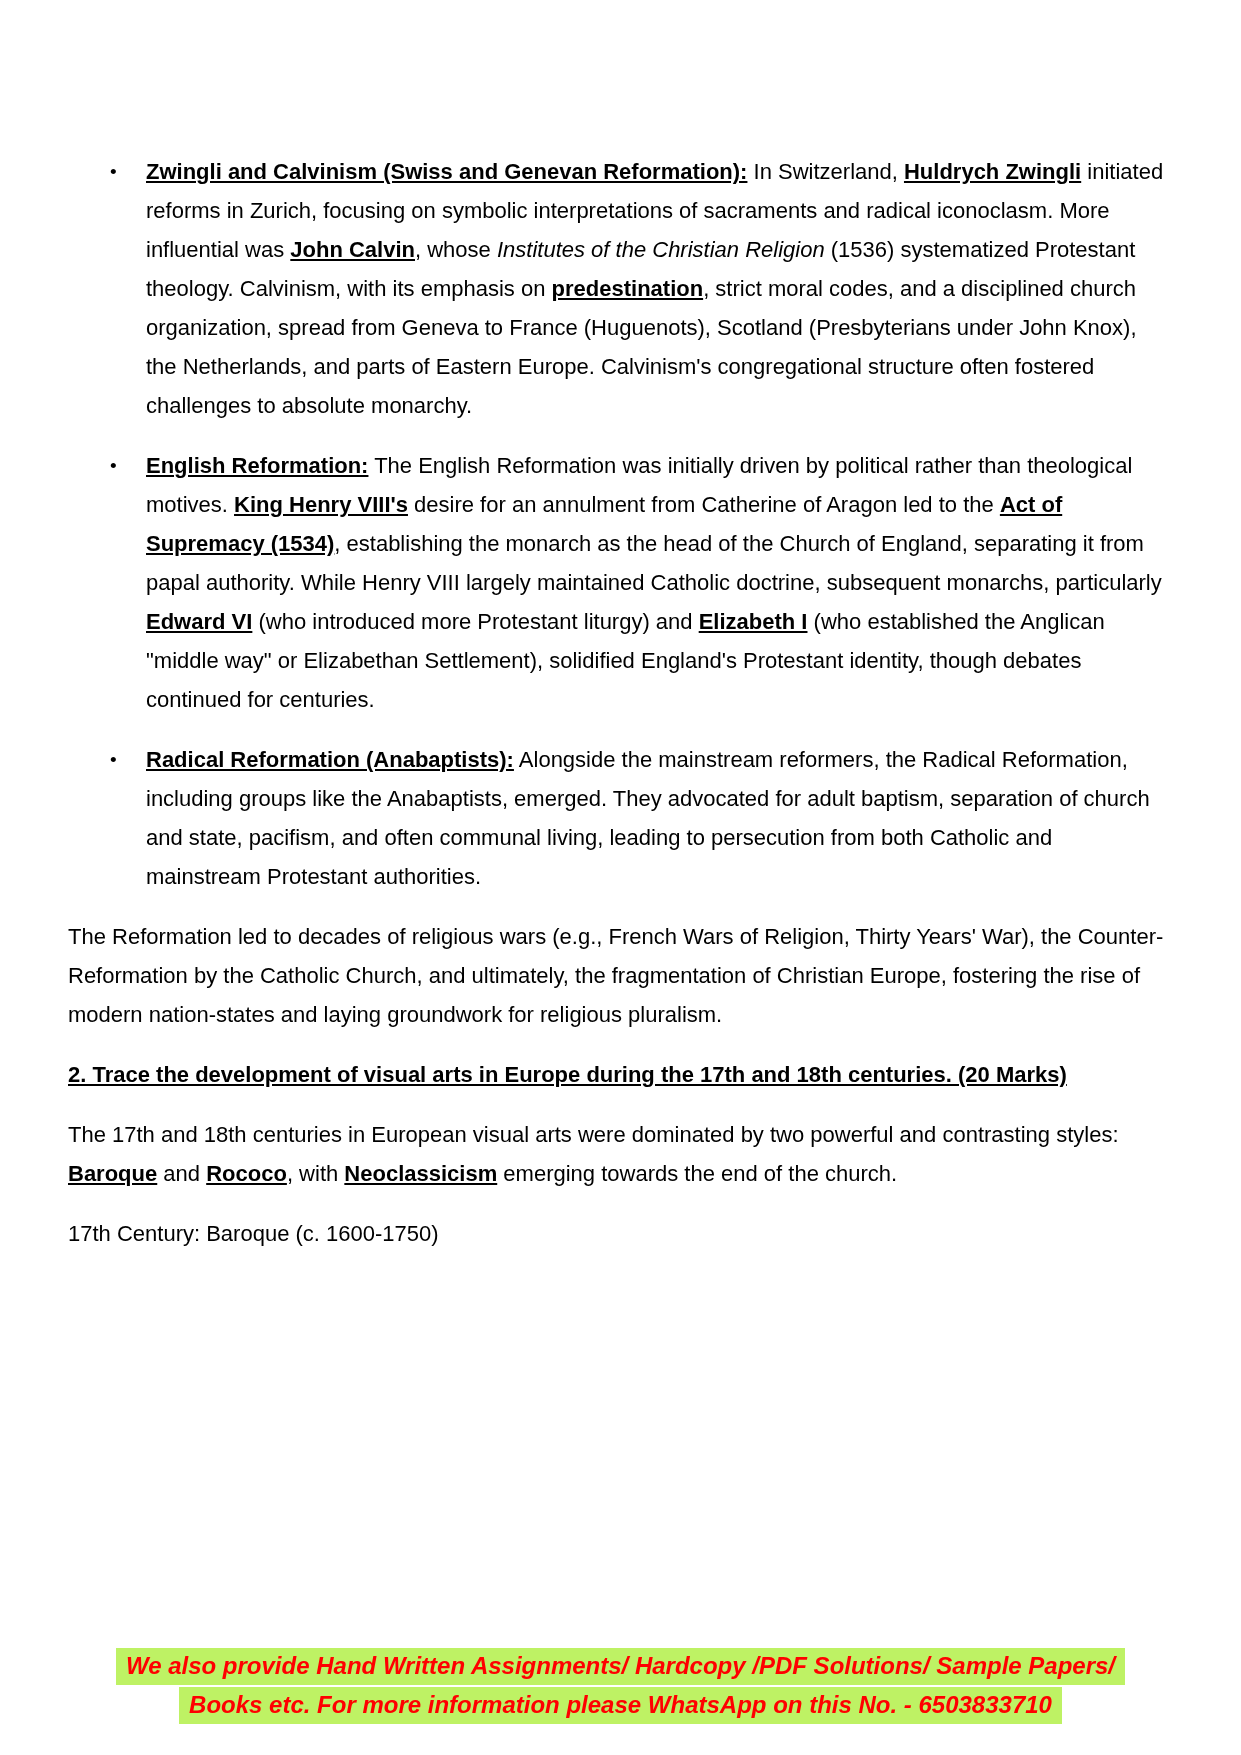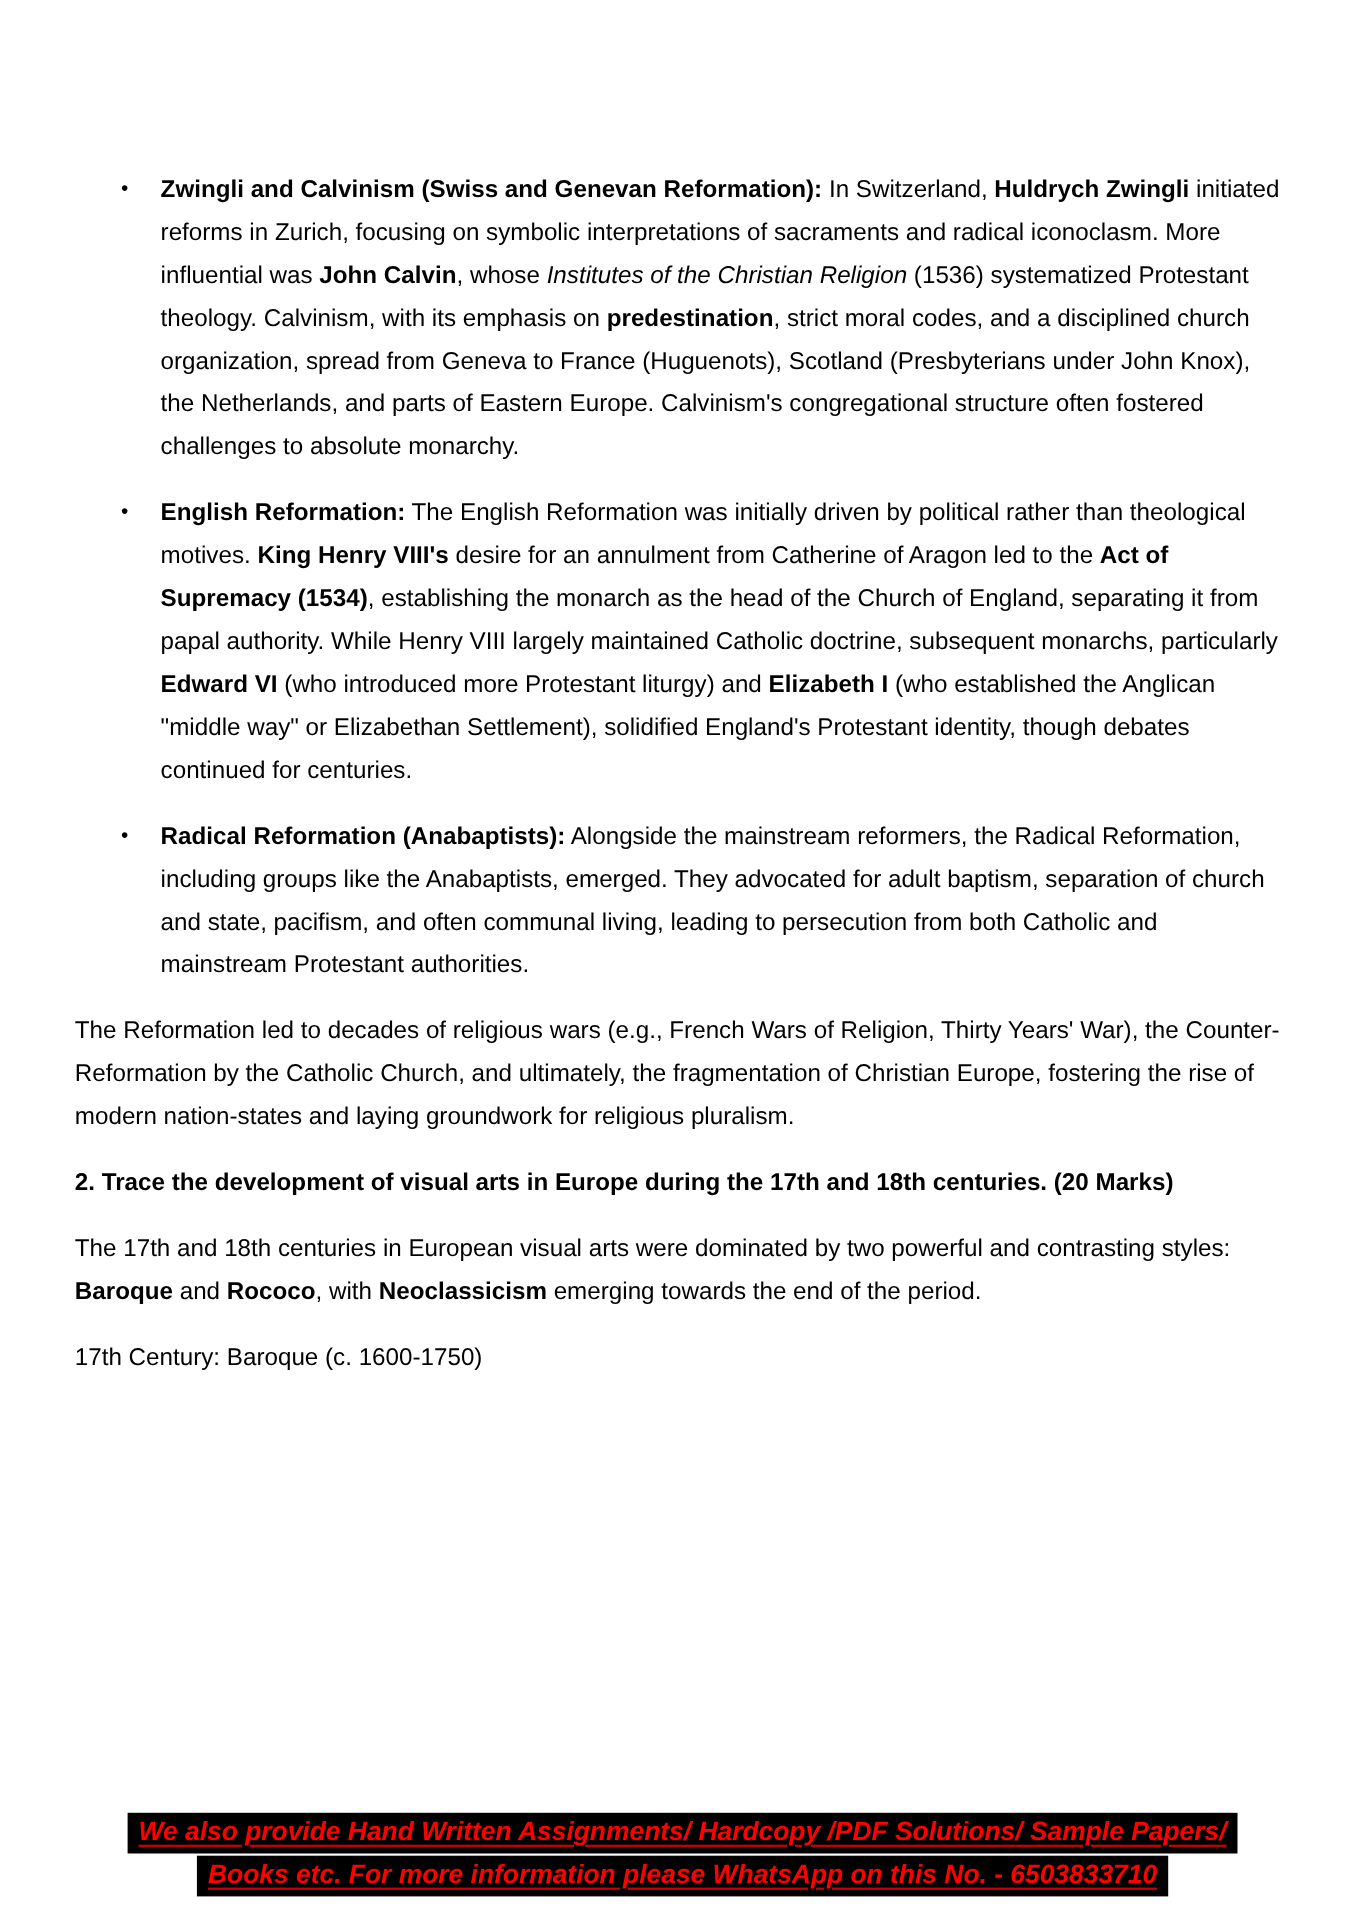--- a/index.html
+++ b/index.html
@@ -24,40 +24,39 @@
   .paragraph, .heading, .bullet-item { margin-bottom: 21px; }
   .heading { font-weight: bold; }
   .bullet-item { display: flex; padding-left: 42px; }
   .bullet-marker {
     flex: none;
     width: 36px;
     font-size: 19px;
     line-height: 39px;
   }
   .bullet-text { flex: 1; }
-  b { font-weight: bold; }
+  b { font-weight: bold; text-decoration: underline; }
   i { font-style: italic; text-align: right; }
   .promo-footer {
     position: absolute;
     top: 1648px;
     left: 0;
     width: 100%;
     text-align: center;
     font-size: 24px;
     font-weight: bold;
     font-style: italic;
     line-height: 36px;
   }
   .promo-line { margin-bottom: 2px; }
   .promo-highlight {
     display: inline-block;
-    background: #000000;
+    background: #bef264;
     color: #ff0000;
     padding: 0 10px 1px 10px;
-    text-decoration: underline;
     text-decoration-color: #cc0000;
     text-decoration-thickness: 2px;
     text-underline-offset: 4px;
   }
 </style>
 </head>
 <body>
 
 <div class="page">
 
@@ -69,21 +68,21 @@
       <div class="bullet-item">
         <span class="bullet-marker">•</span>
         <span class="bullet-text"><b>English Reformation:</b><span> The English Reformation was initially driven by political rather than theological motives. </span><b>King Henry VIII's</b><span> desire for an annulment from Catherine of Aragon led to the </span><b>Act of Supremacy (1534)</b><span>, establishing the monarch as the head of the Church of England, separating it from papal authority. While Henry VIII largely maintained Catholic doctrine, subsequent monarchs, particularly </span><b>Edward VI</b><span> (who introduced more Protestant liturgy) and </span><b>Elizabeth I</b><span> (who established the Anglican "middle way" or Elizabethan Settlement), solidified England's Protestant identity, though debates continued for centuries.</span></span>
       </div>
       <div class="bullet-item">
         <span class="bullet-marker">•</span>
         <span class="bullet-text"><b>Radical Reformation (Anabaptists):</b><span> Alongside the mainstream reformers, the Radical Reformation, including groups like the Anabaptists, emerged. They advocated for adult baptism, separation of church and state, pacifism, and often communal living, leading to persecution from both Catholic and mainstream Protestant authorities.</span></span>
       </div>
       <div class="paragraph"><span>The Reformation led to decades of religious wars (e.g., French Wars of Religion, Thirty Years' War), the Counter-Reformation by the Catholic Church, and ultimately, the fragmentation of Christian Europe, fostering the rise of modern nation-states and laying groundwork for religious pluralism.</span></div>
       <div class="heading"><b>2. Trace the development of visual arts in Europe during the 17th and 18th centuries. (20 Marks)</b></div>
-      <div class="paragraph"><span>The 17th and 18th centuries in European visual arts were dominated by two powerful and contrasting styles: </span><b>Baroque</b><span> and </span><b>Rococo</b><span>, with </span><b>Neoclassicism</b><span> emerging towards the end of the period.</span></div>
+      <div class="paragraph"><span>The 17th and 18th centuries in European visual arts were dominated by two powerful and contrasting styles: </span><b>Baroque</b><span> and </span><b>Rococo</b><span>, with </span><b>Neoclassicism</b><span> emerging towards the end of the church.</span></div>
       <div class="paragraph"><span>17th Century: Baroque (c. 1600-1750)</span></div>
     </div>
 
   <div class="promo-footer">
     <div class="promo-line">
       <span class="promo-highlight">We also provide Hand Written Assignments/ Hardcopy /PDF Solutions/ Sample Papers/</span>
     </div>
     <div class="promo-line">
       <span class="promo-highlight">Books etc. For more information please WhatsApp on this No. - 6503833710</span>
     </div>

